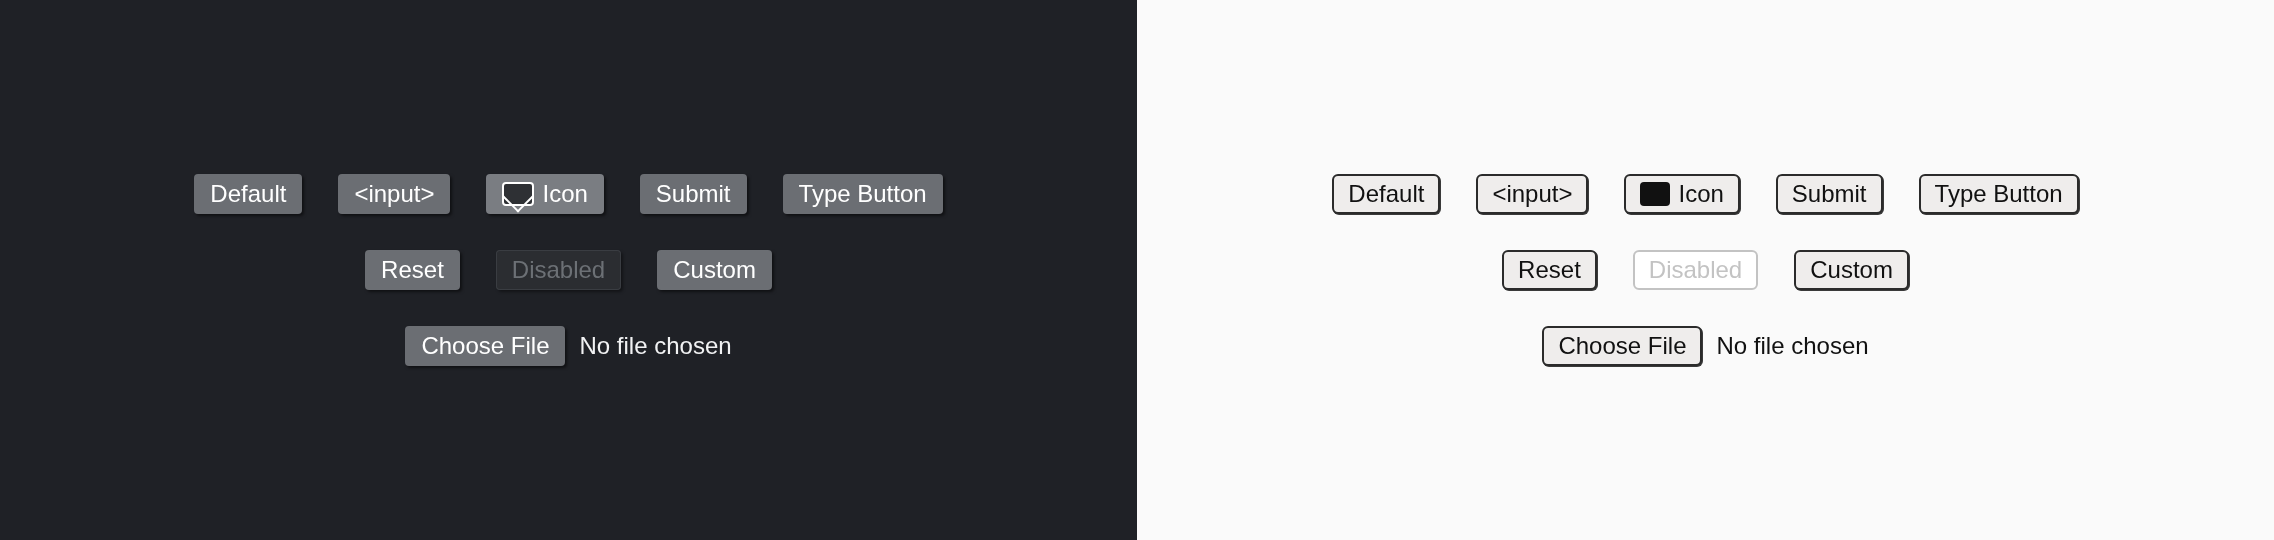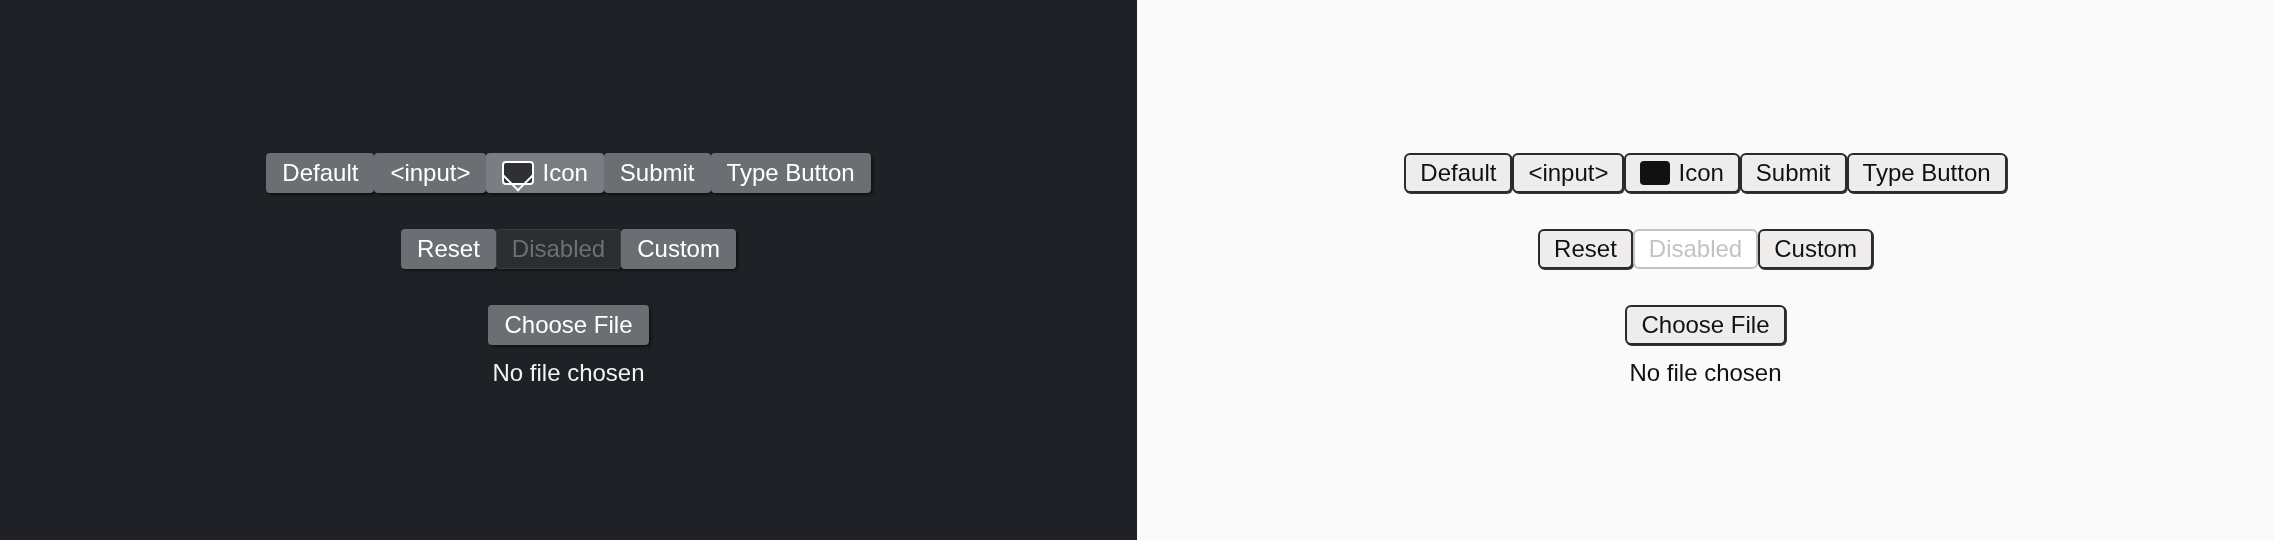--- a/index.html
+++ b/index.html
@@ -19,20 +19,21 @@
     justify-content: center;
     align-items: center;
     gap: 36px;
     padding: 40px;
   }
   .row {
     display: flex;
     flex-wrap: wrap;
     justify-content: center;
     align-items: center;
+    gap: 36px;
   }
   .panel.dark { background: #1f2126; color: #e5e6e8; }
   .panel.light { background: #fafafa; color: #111; }
 
   
   .dark .btn {
     background: #6b6e73;
     color: #fff;
     border: none;
     border-radius: 4px;
@@ -98,21 +99,20 @@
   .icon-square-light {
     width: 30px; height: 24px;
     background: #111;
     border-radius: 4px;
   }
 
   .filewrap {
     display: inline-flex;
     align-items: center;
     gap: 14px;
-    flex-direction: column;
   }
 </style>
 </head>
 <body>
 
 <div class="panel dark">
   <div class="row">
     <button class="btn">Default</button>
     <button class="btn">&lt;input&gt;</button>
     <button class="btn icon-btn">

